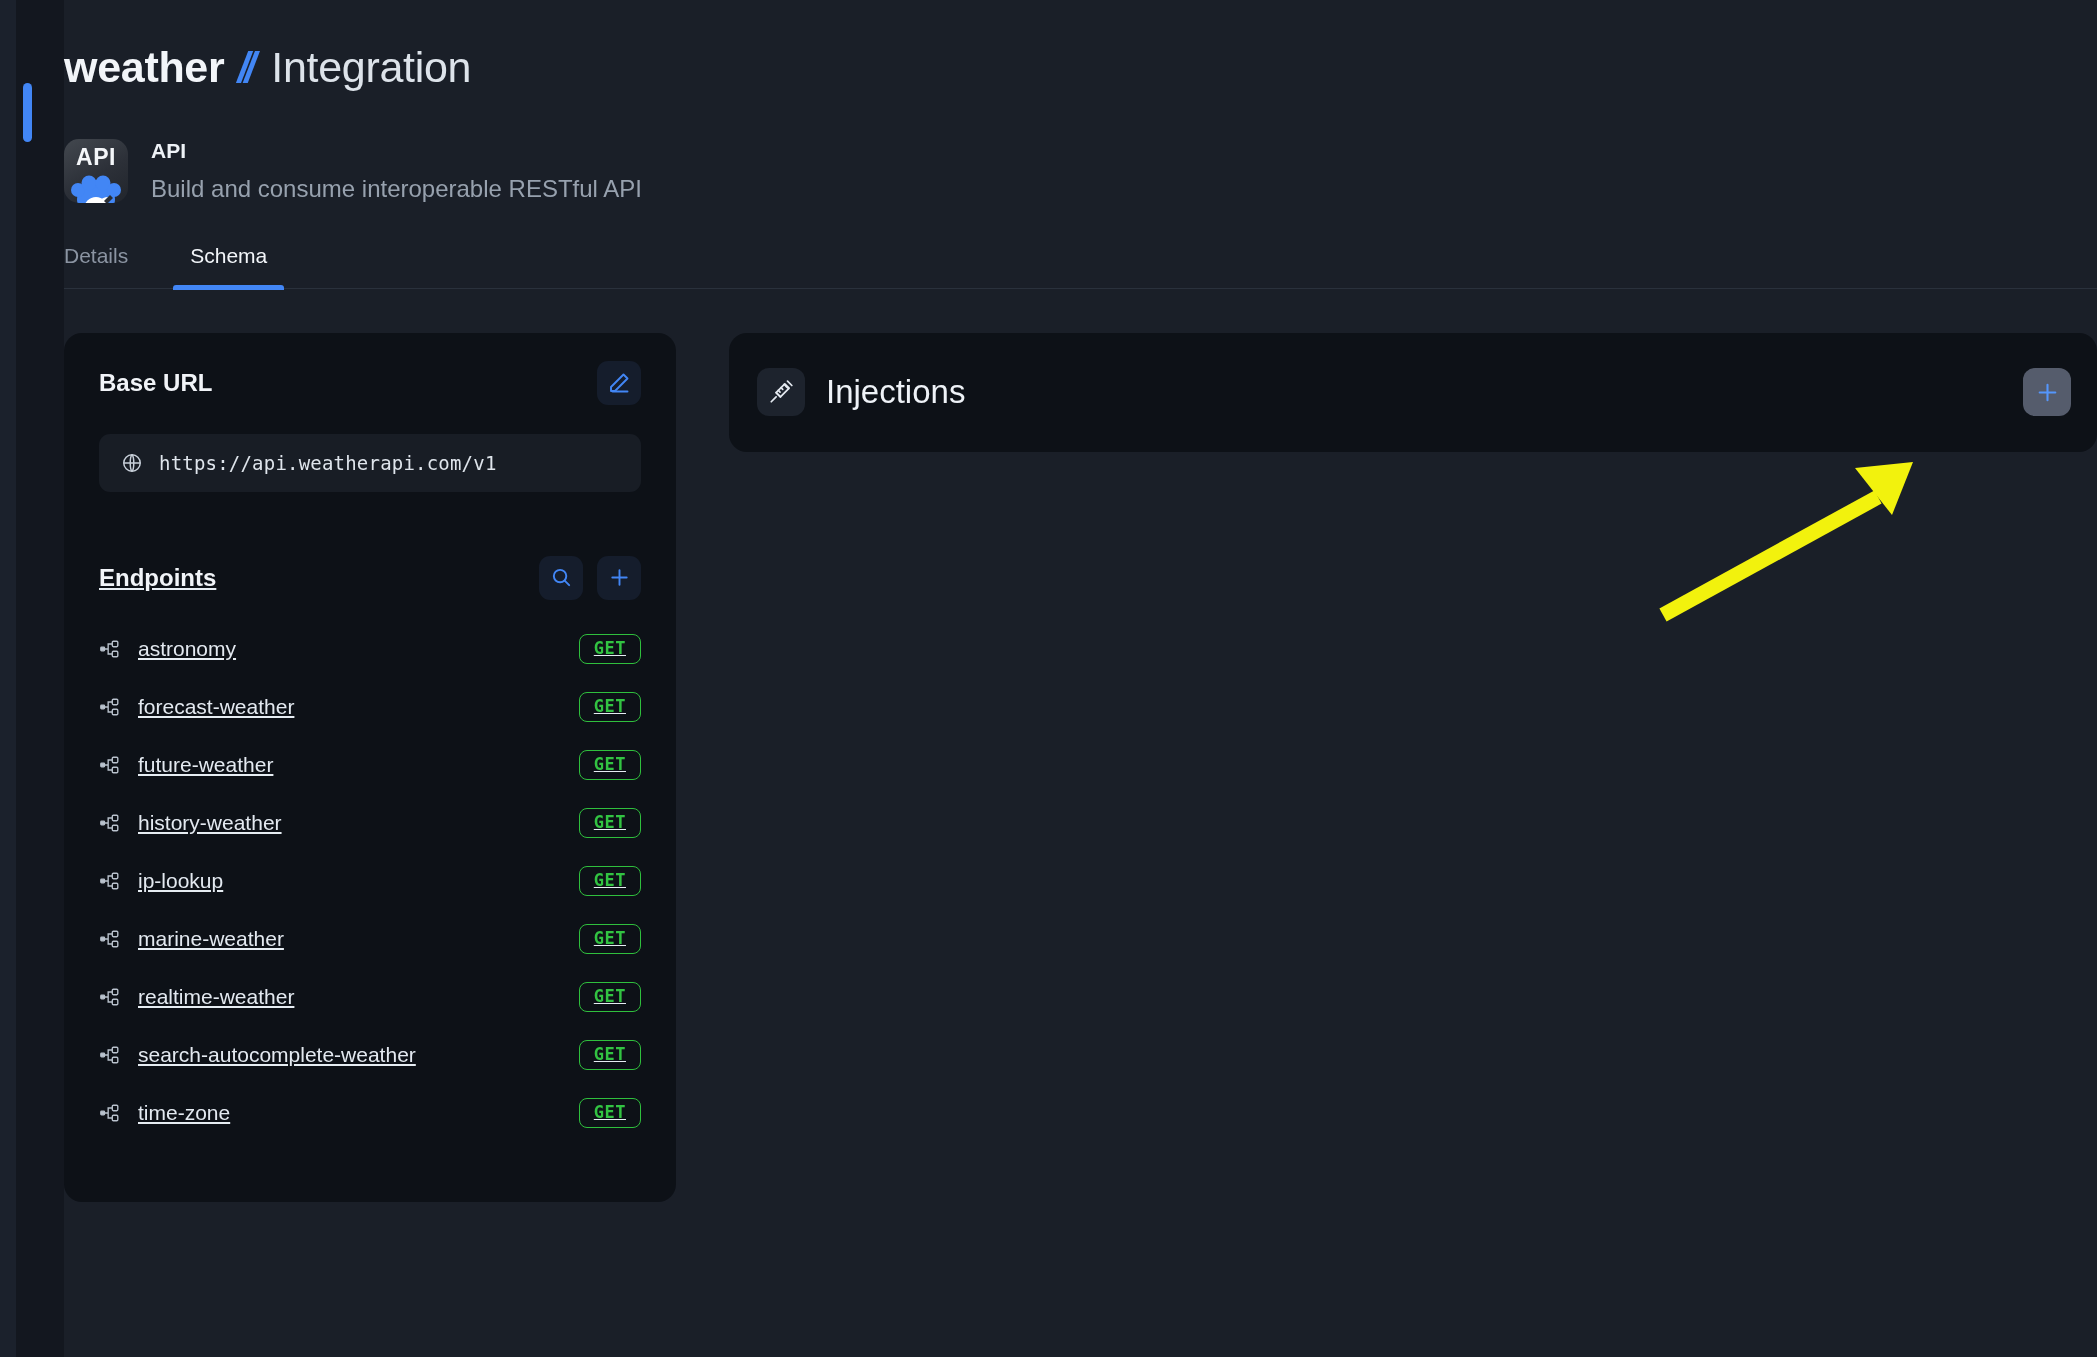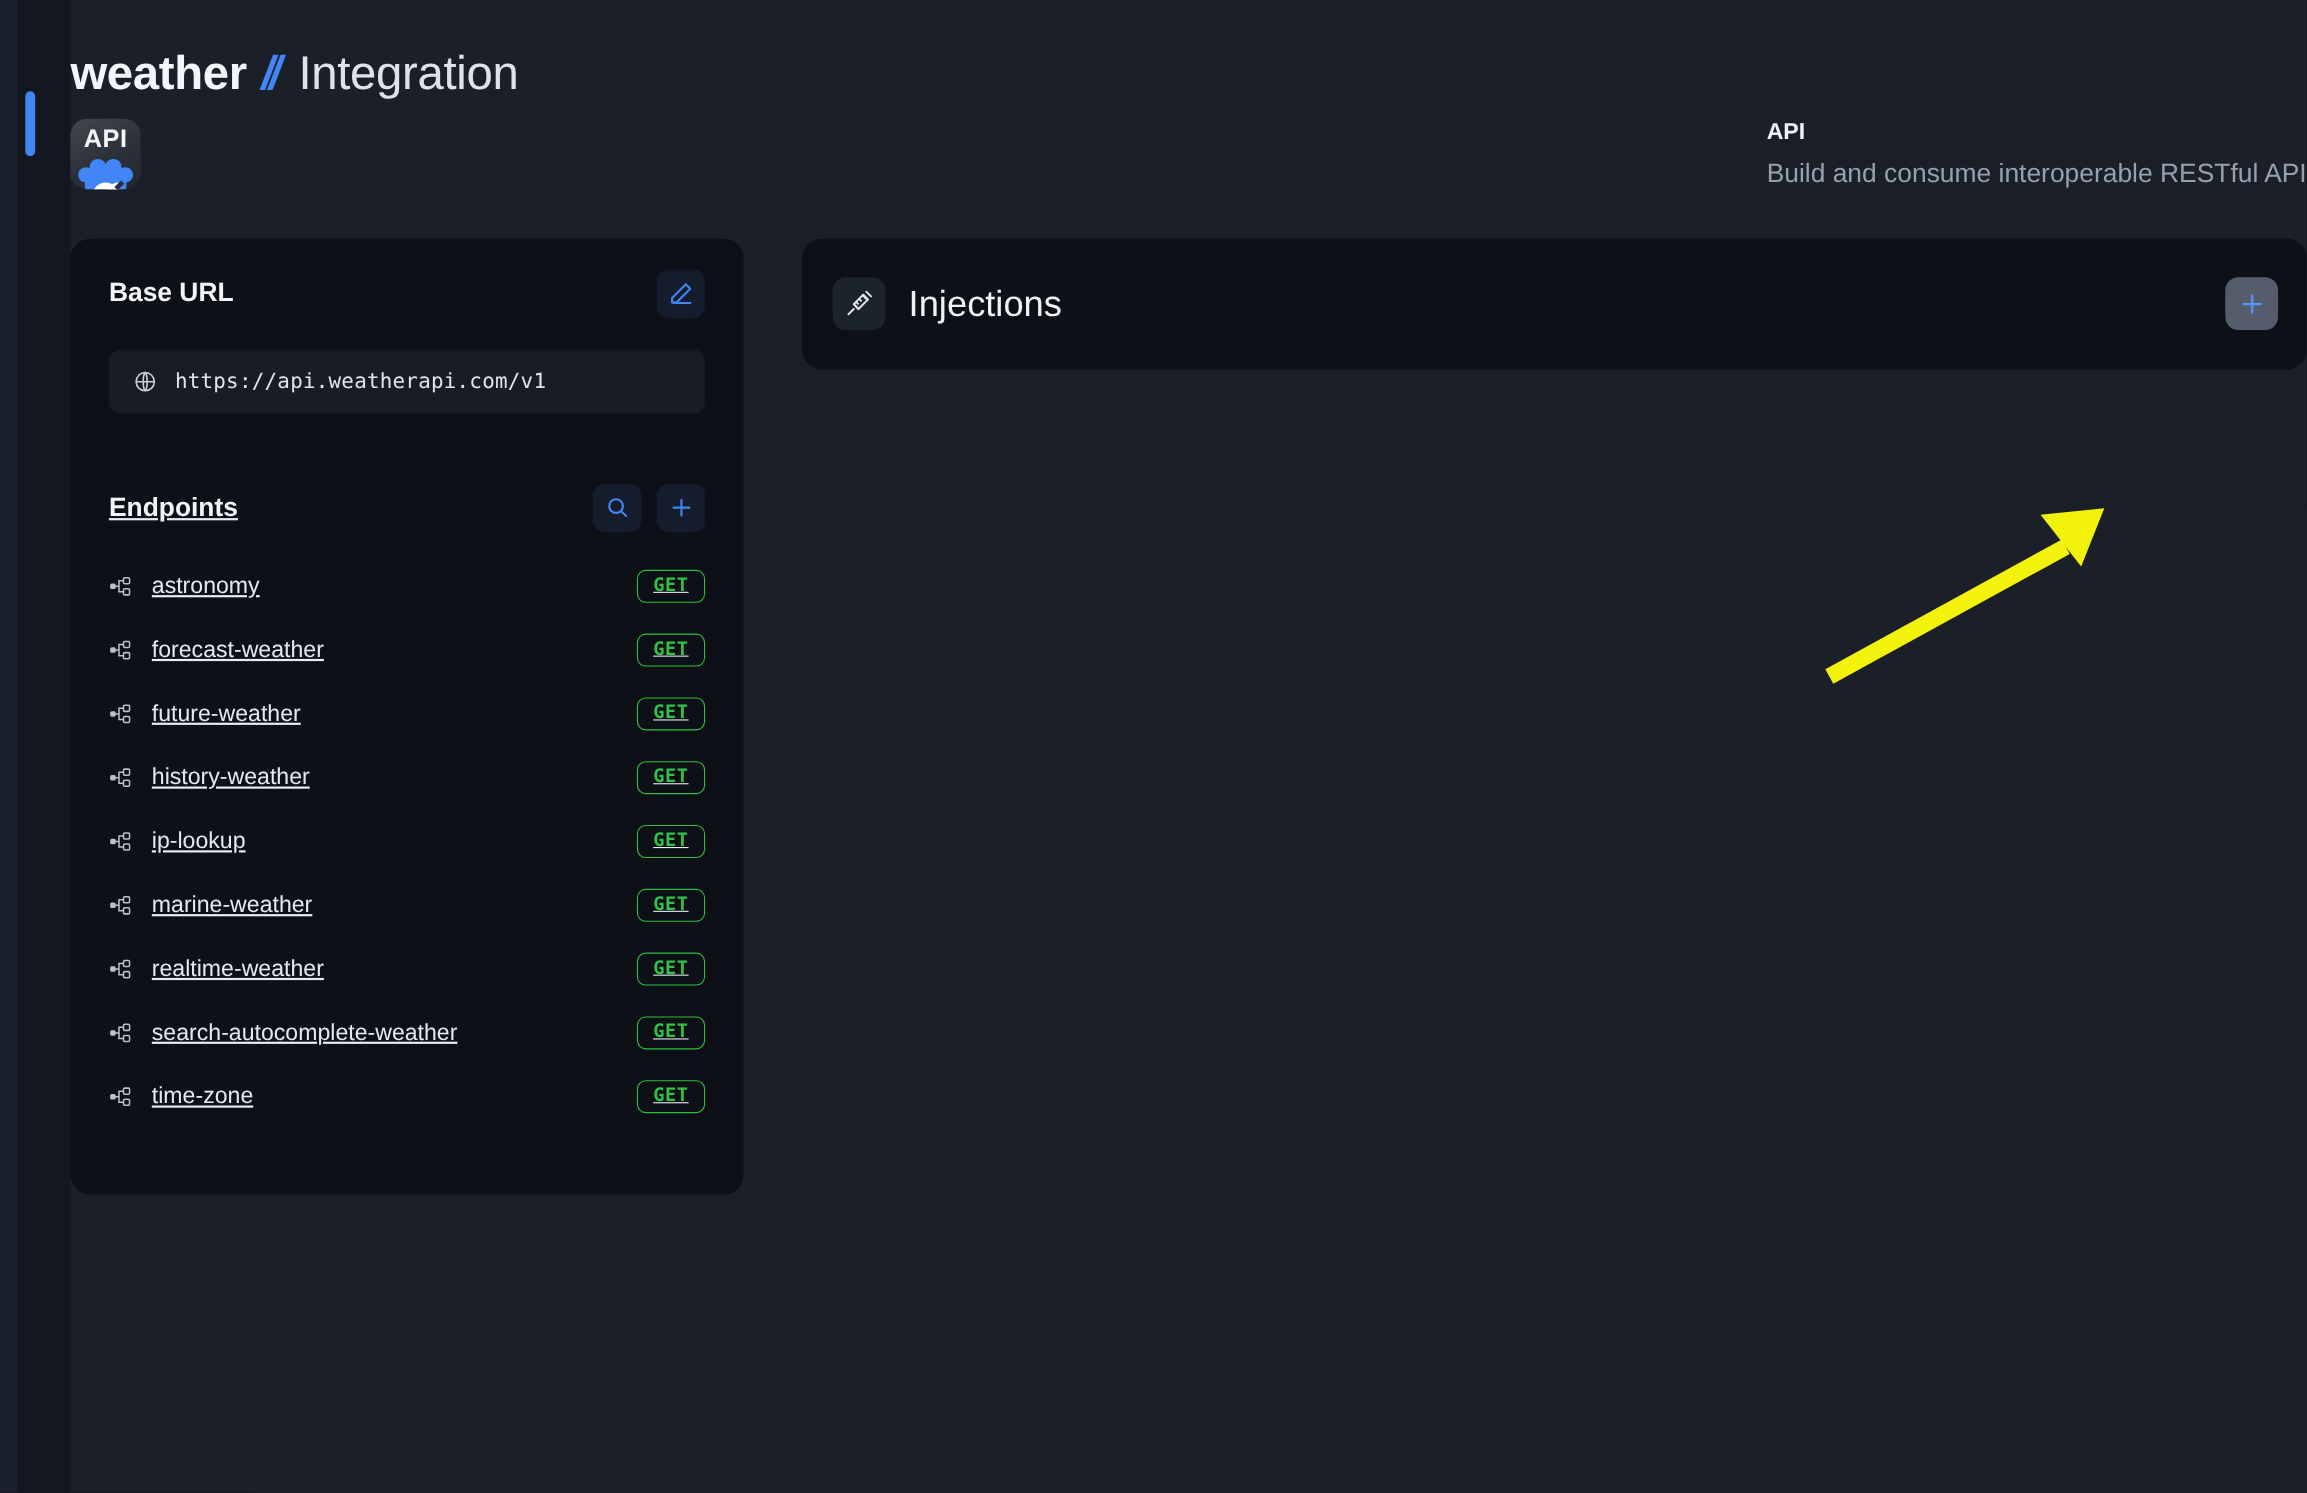--- a/index.html
+++ b/index.html
@@ -64,22 +64,21 @@
   }
   .title-workspace { font-weight: 700; color: #f2f5f9; }
   .title-sep { color: #4286f5; font-weight: 700; font-style: italic; letter-spacing: -5px; padding-right:7px;}
   .title-page { font-weight: 400; color: #dde3ea; }
 
   
   #api-row {
     display: flex;
     align-items: center;
     gap: 23px;
-    margin-top: 15px;
-    justify-content: space-between;
+    margin-top: 46px;
   }
   #api-icon {
     width: 64px; height: 64px;
     border-radius: 15px;
     background: linear-gradient(150deg,#43484f 0%, #2c3038 55%, #21252c 100%);
     position: relative;
     overflow: hidden;
     flex: none;
   }
   #api-icon .api-text {
@@ -282,20 +281,24 @@
           <circle cx="25" cy="36" r="6" fill="#2b2f36"></circle>
           <path d="M33 28 l6 -6 l3 3 l-6 6 z" fill="#2b2f36"></path>
         </svg>
       </div>
       <div>
         <div class="api-meta-title">API</div>
         <div class="api-meta-sub">Build and consume interoperable RESTful API</div>
       </div>
     </div>
 
+    <div id="tabs">
+      <button class="tab">Details</button>
+      <button class="tab active">Schema</button>
+    </div>
   </div>
 
   <div id="main">
 
     <div id="left-col">
       <div class="card">
 
         <div id="base-url-card">
           <div class="card-head">
             <span class="card-title">Base URL</span>

